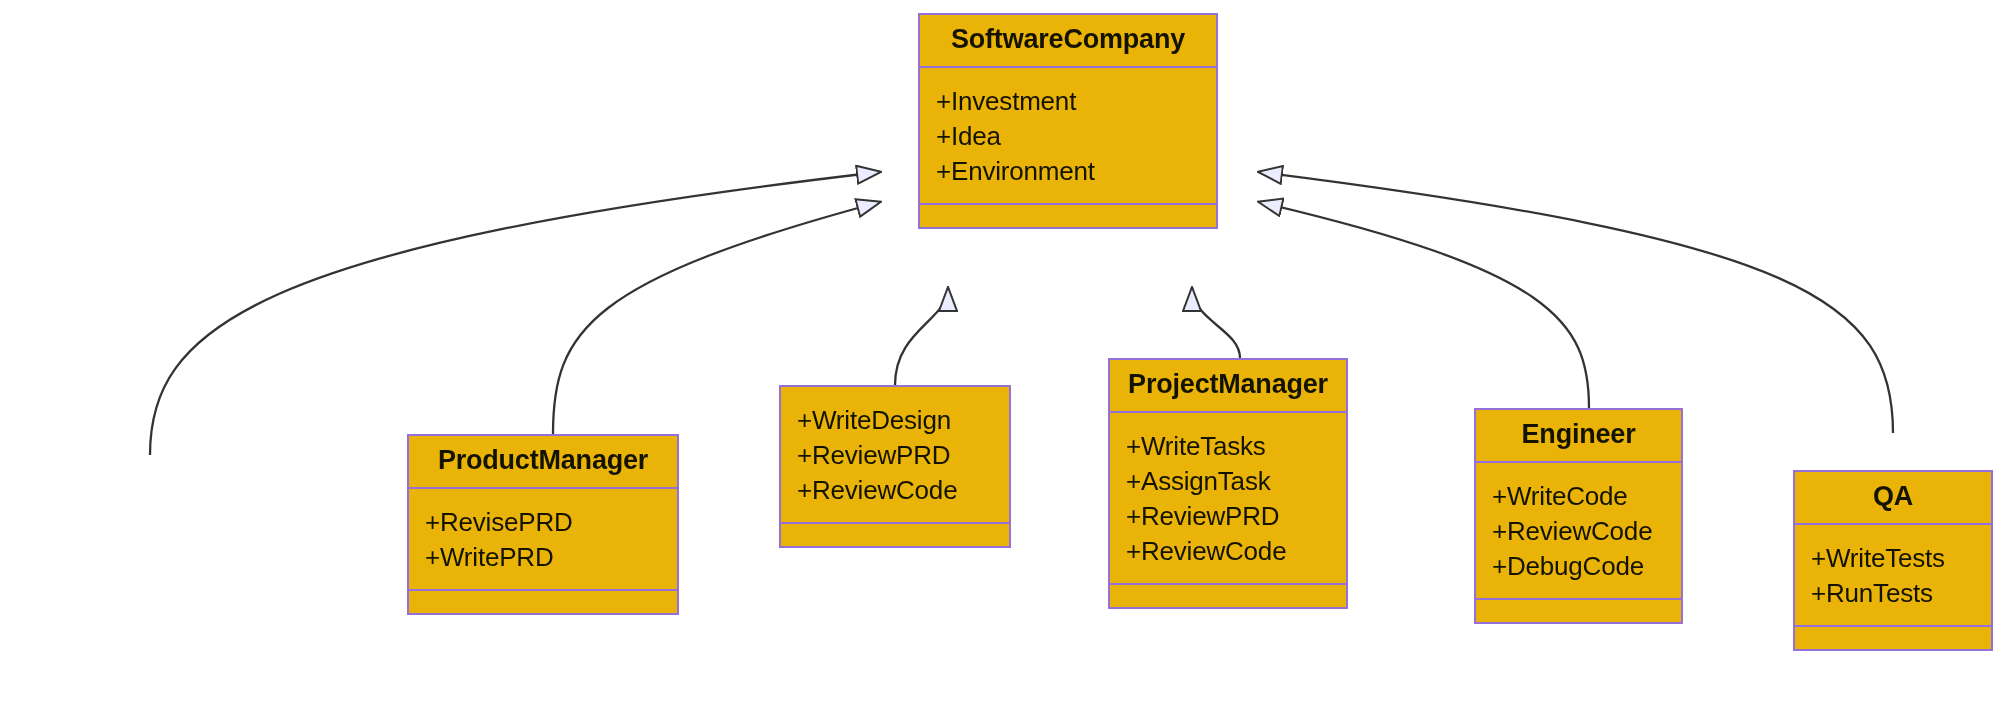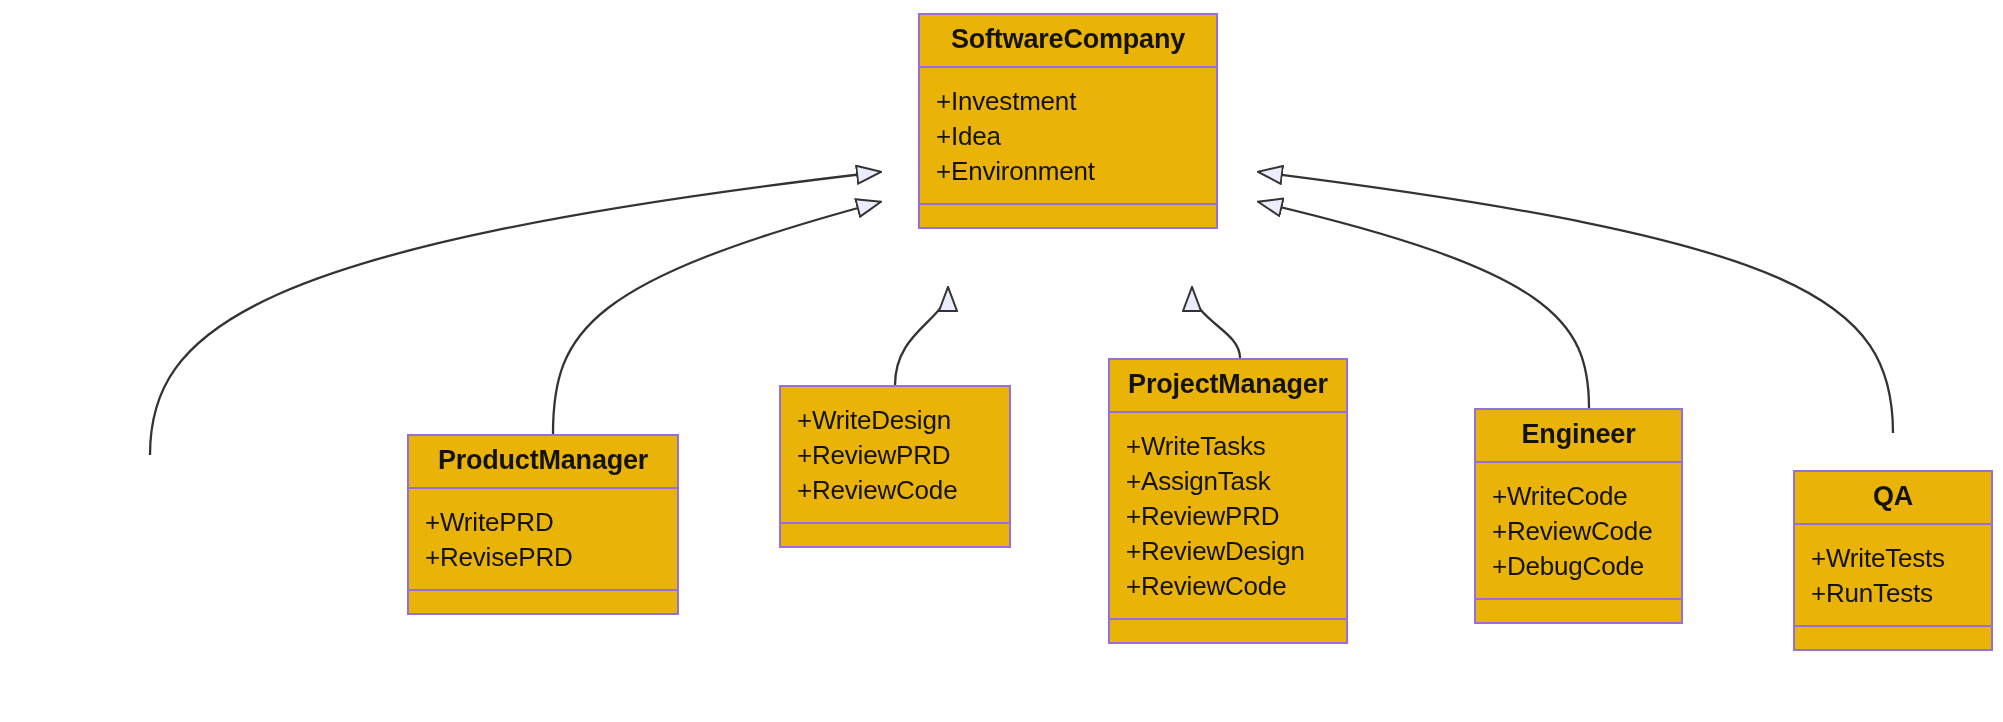--- a/index.html
+++ b/index.html
@@ -89,42 +89,41 @@
       <div class="member-row">+Idea</div>
       <div class="member-row">+Environment</div>
     </div>
     <div class="class-methods"></div>
   </div>
 
 
   <div class="uml-class" style="left:407px; top:434px; width:272px;">
     <div class="class-title">ProductManager</div>
     <div class="class-members">
+      <div class="member-row">+RevisePRD</div>
       <div class="member-row">+WritePRD</div>
-      <div class="member-row">+RevisePRD</div>
     </div>
     <div class="class-methods"></div>
   </div>
 
   <div class="uml-class" style="left:779px; top:385px; width:232px;">
     <div class="class-members">
       <div class="member-row">+WriteDesign</div>
       <div class="member-row">+ReviewPRD</div>
       <div class="member-row">+ReviewCode</div>
     </div>
     <div class="class-methods"></div>
   </div>
 
   <div class="uml-class" style="left:1108px; top:358px; width:240px;">
     <div class="class-title">ProjectManager</div>
     <div class="class-members">
       <div class="member-row">+WriteTasks</div>
       <div class="member-row">+AssignTask</div>
       <div class="member-row">+ReviewPRD</div>
-      <div class="member-row">+ReviewDesign</div>
       <div class="member-row">+ReviewCode</div>
     </div>
     <div class="class-methods"></div>
   </div>
 
   <div class="uml-class" style="left:1474px; top:408px; width:209px;">
     <div class="class-title">Engineer</div>
     <div class="class-members">
       <div class="member-row">+WriteCode</div>
       <div class="member-row">+ReviewCode</div>

